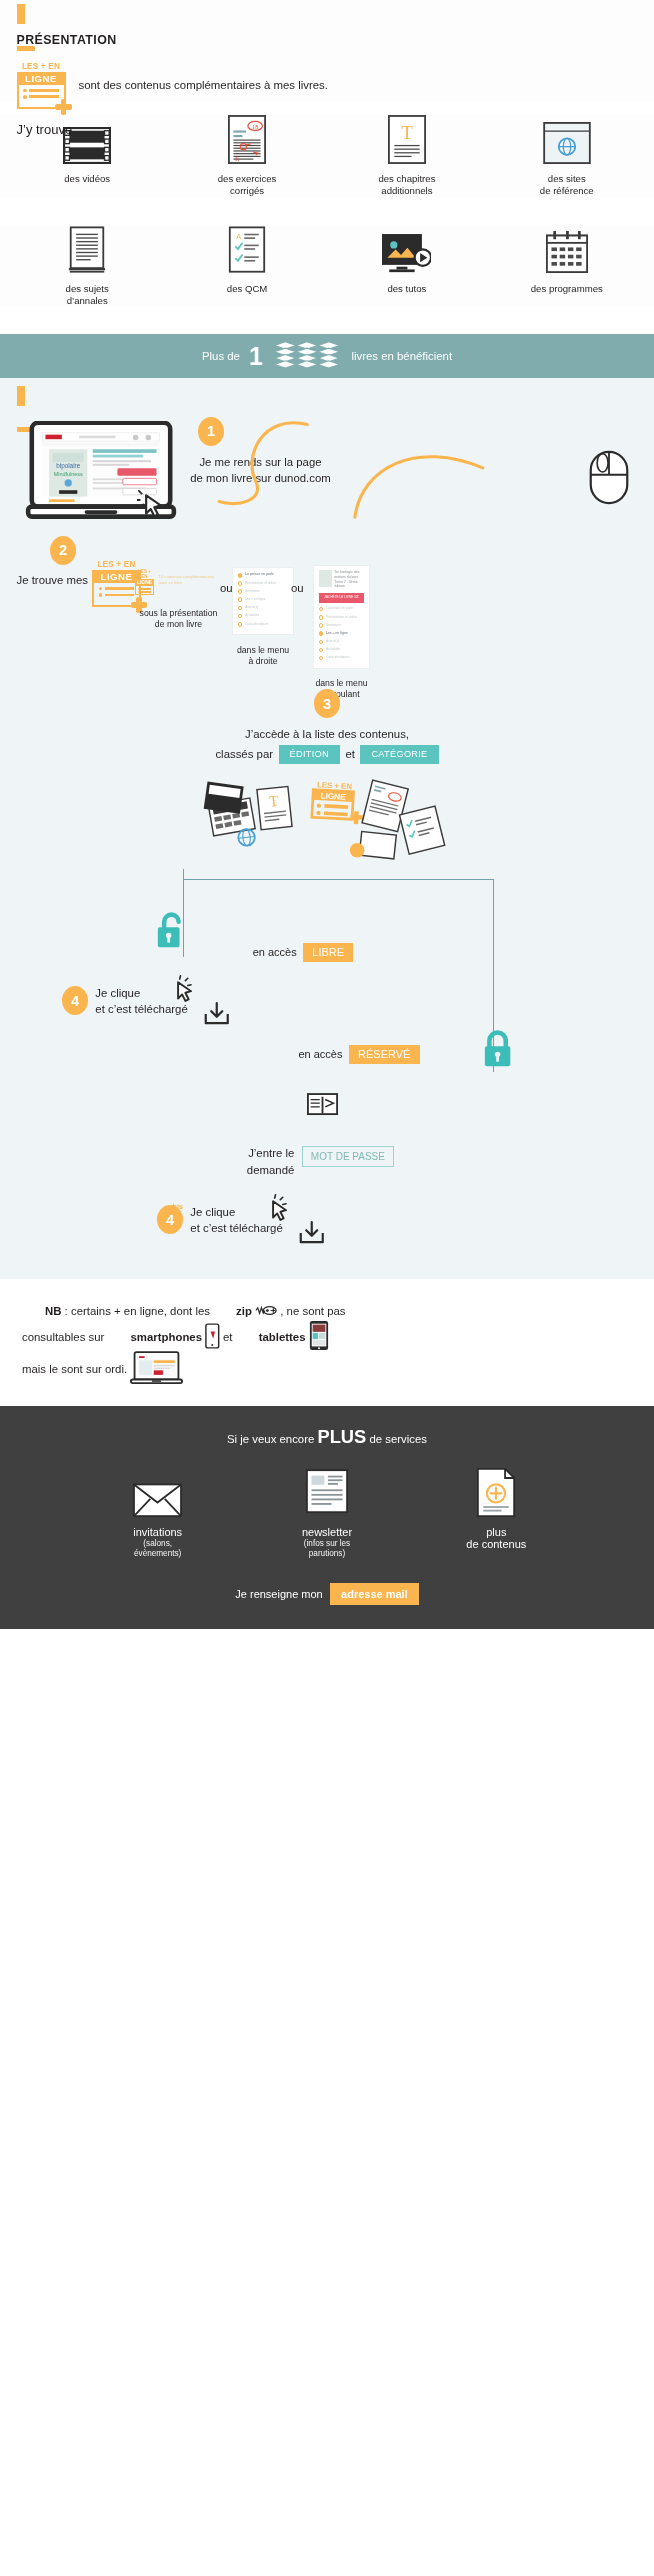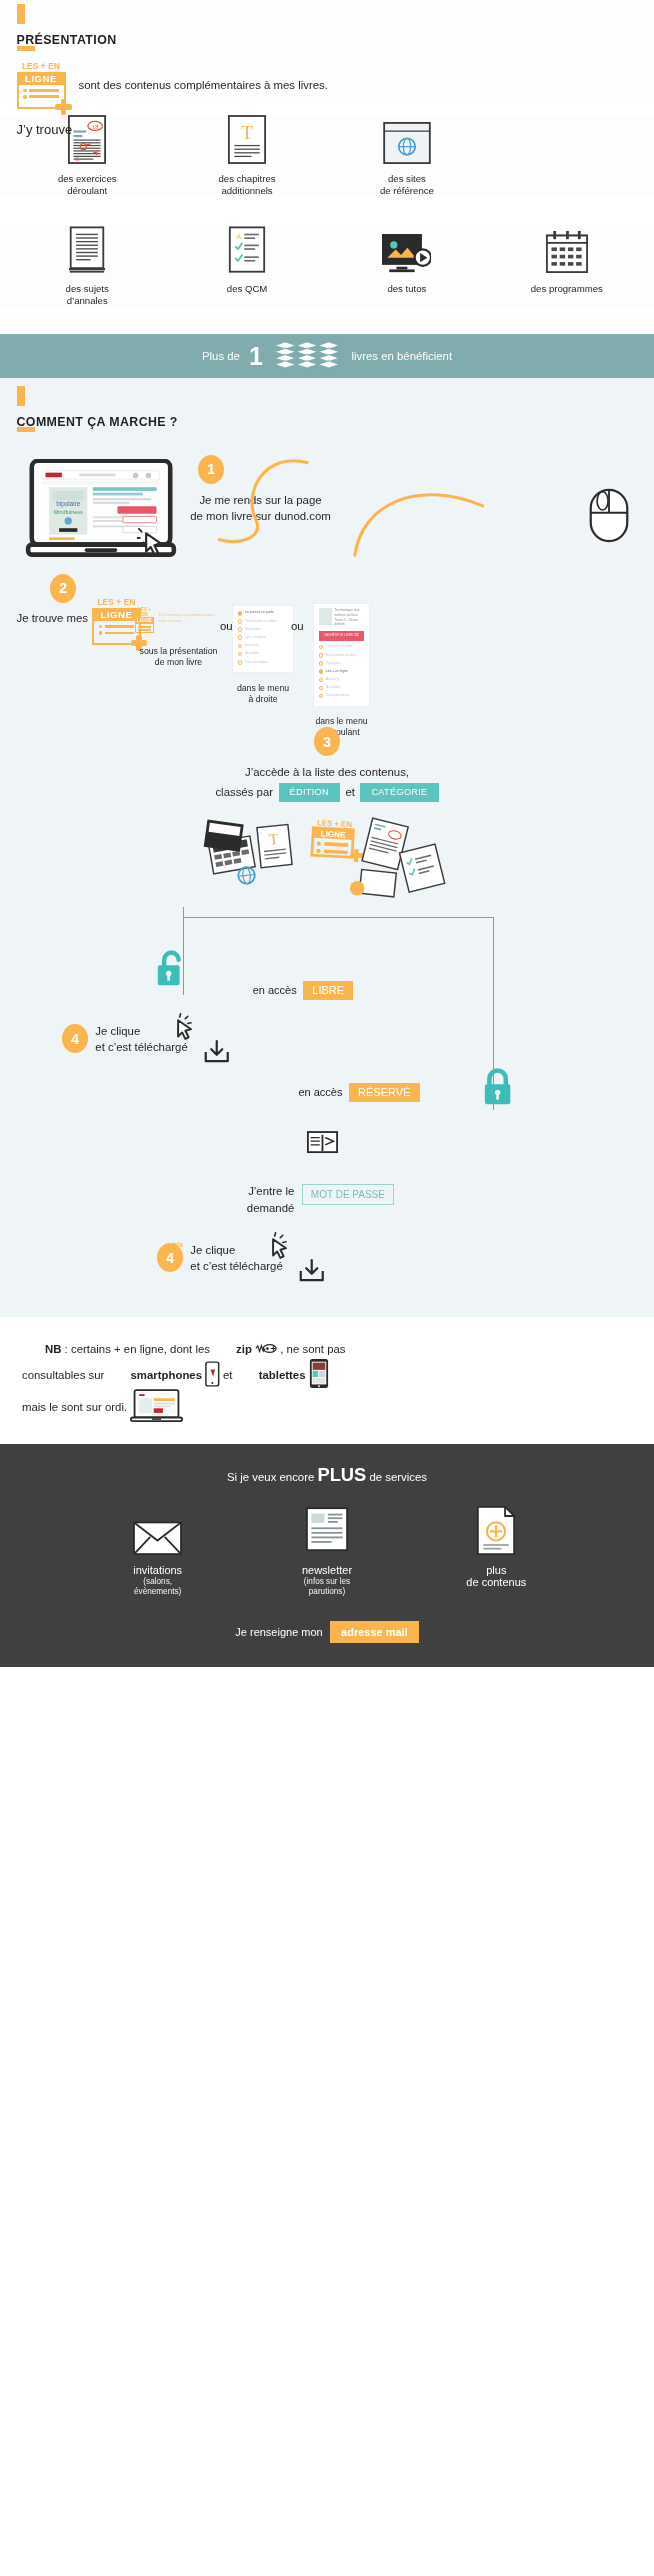--- a/index.html
+++ b/index.html
@@ -218,20 +218,38 @@
         </div>
       </div>
       <div class="intro-text">sont des contenus complémentaires à mes livres.</div>
     </div>
 
     <h3 class="jy">J’y trouve</h3>
   </section>
 
   <div class="grid4 white">
 
+    <div class="gcell">
+      <div class="gicon">
+        <svg width="48" height="37" viewBox="0 0 52 40">
+          <rect x="1" y="1" width="50" height="38" fill="#fff" stroke="#2b2b2b" stroke-width="2.5"></rect>
+          <rect x="7" y="4" width="38" height="13" fill="#2b2b2b"></rect>
+          <rect x="7" y="22" width="38" height="13" fill="#2b2b2b"></rect>
+          <rect x="2" y="4" width="5" height="5" fill="#fff" stroke="#2b2b2b" stroke-width="1.4"></rect>
+          <rect x="2" y="13" width="5" height="5" fill="#fff" stroke="#2b2b2b" stroke-width="1.4"></rect>
+          <rect x="2" y="22" width="5" height="5" fill="#fff" stroke="#2b2b2b" stroke-width="1.4"></rect>
+          <rect x="2" y="31" width="5" height="5" fill="#fff" stroke="#2b2b2b" stroke-width="1.4"></rect>
+          <rect x="45" y="4" width="5" height="5" fill="#fff" stroke="#2b2b2b" stroke-width="1.4"></rect>
+          <rect x="45" y="13" width="5" height="5" fill="#fff" stroke="#2b2b2b" stroke-width="1.4"></rect>
+          <rect x="45" y="22" width="5" height="5" fill="#fff" stroke="#2b2b2b" stroke-width="1.4"></rect>
+          <rect x="45" y="31" width="5" height="5" fill="#fff" stroke="#2b2b2b" stroke-width="1.4"></rect>
+        </svg>
+      </div>
+      <div class="glabel">des vidéos</div>
+    </div>
 
     <div class="gcell">
       <div class="gicon">
         <svg width="38" height="49" viewBox="0 0 42 54">
           <rect x="1" y="1" width="40" height="52" fill="#fff" stroke="#3b3b3b" stroke-width="2"></rect>
           <ellipse cx="30" cy="12" rx="8" ry="5" fill="none" stroke="#e8503a" stroke-width="1.4"></ellipse>
           <text x="30" y="15" font-size="7" fill="#e8503a" text-anchor="middle" font-family="Liberation Serif, serif">18</text>
           <rect x="6" y="17" width="14" height="2.4" fill="#7fa7ae"></rect>
           <rect x="6" y="22" width="10" height="2.4" fill="#7fa7ae"></rect>
           <g fill="#4a4a4a">
@@ -244,21 +262,21 @@
             <rect x="6" y="45" width="30" height="1.3"></rect>
               <rect x="6" y="48" width="22" height="1.3"></rect>
           </g>
           <circle cx="17" cy="35" r="3.4" fill="none" stroke="#e8503a" stroke-width="1.3"></circle>
           <path d="M20 33 l5 -1" stroke="#e8503a" stroke-width="1.3" fill="none"></path>
           <path d="M28 41 l5 1 -2 2" stroke="#e8503a" stroke-width="1.3" fill="none"></path>
           <text x="8" y="51" font-size="6" fill="#e8503a" font-family="Liberation Serif, serif">K</text>
         </svg>
       </div>
       <div class="glabel" style="white-space:pre-line">des exercices
-déroulant</div>
+corrigés</div>
     </div>
 
     <div class="gcell">
       <div class="gicon">
         <svg width="38" height="49" viewBox="0 0 42 54">
           <rect x="1" y="1" width="40" height="52" fill="#fff" stroke="#3b3b3b" stroke-width="2"></rect>
           <text x="21" y="26" font-size="21" fill="#fab54e" text-anchor="middle" font-family="Liberation Serif, serif">T</text>
           <g fill="#4a4a4a">
             <rect x="7" y="33" width="28" height="1.4"></rect>
               <rect x="7" y="37" width="28" height="1.4"></rect>
@@ -396,21 +414,20 @@
             <path d="M50 20 l12 -4 12 4 -12 4 z"></path>
             <path d="M50 27 l12 -4 12 4 -12 4 z"></path>
         </g>
       </svg>
     </span>
     <span class="ctext">livres en bénéficient</span>
   </section>
 
   <section class="sec pale" id="howto">
     <div class="tick-top"></div>
-    <h2 class="section-title">COMMENT ÇA MARCHE ?</h2>
     <div class="tick-bot"></div>
 
     <div class="step1">
       <div class="laptop">
         <svg width="154" height="102" viewBox="0 0 168 112">
           <rect x="8" y="2" width="152" height="92" rx="7" fill="#fff" stroke="#2b2b2b" stroke-width="5"></rect>
           <rect x="18" y="12" width="132" height="72" fill="#fdfdfd"></rect>
           <rect x="20" y="13" width="128" height="9" fill="#fff" stroke="#e5e5e5" stroke-width=".6"></rect>
           <rect x="23" y="15" width="18" height="5" fill="#cf2030"></rect>
           <rect x="60" y="16" width="40" height="3" fill="#dadada"></rect>

